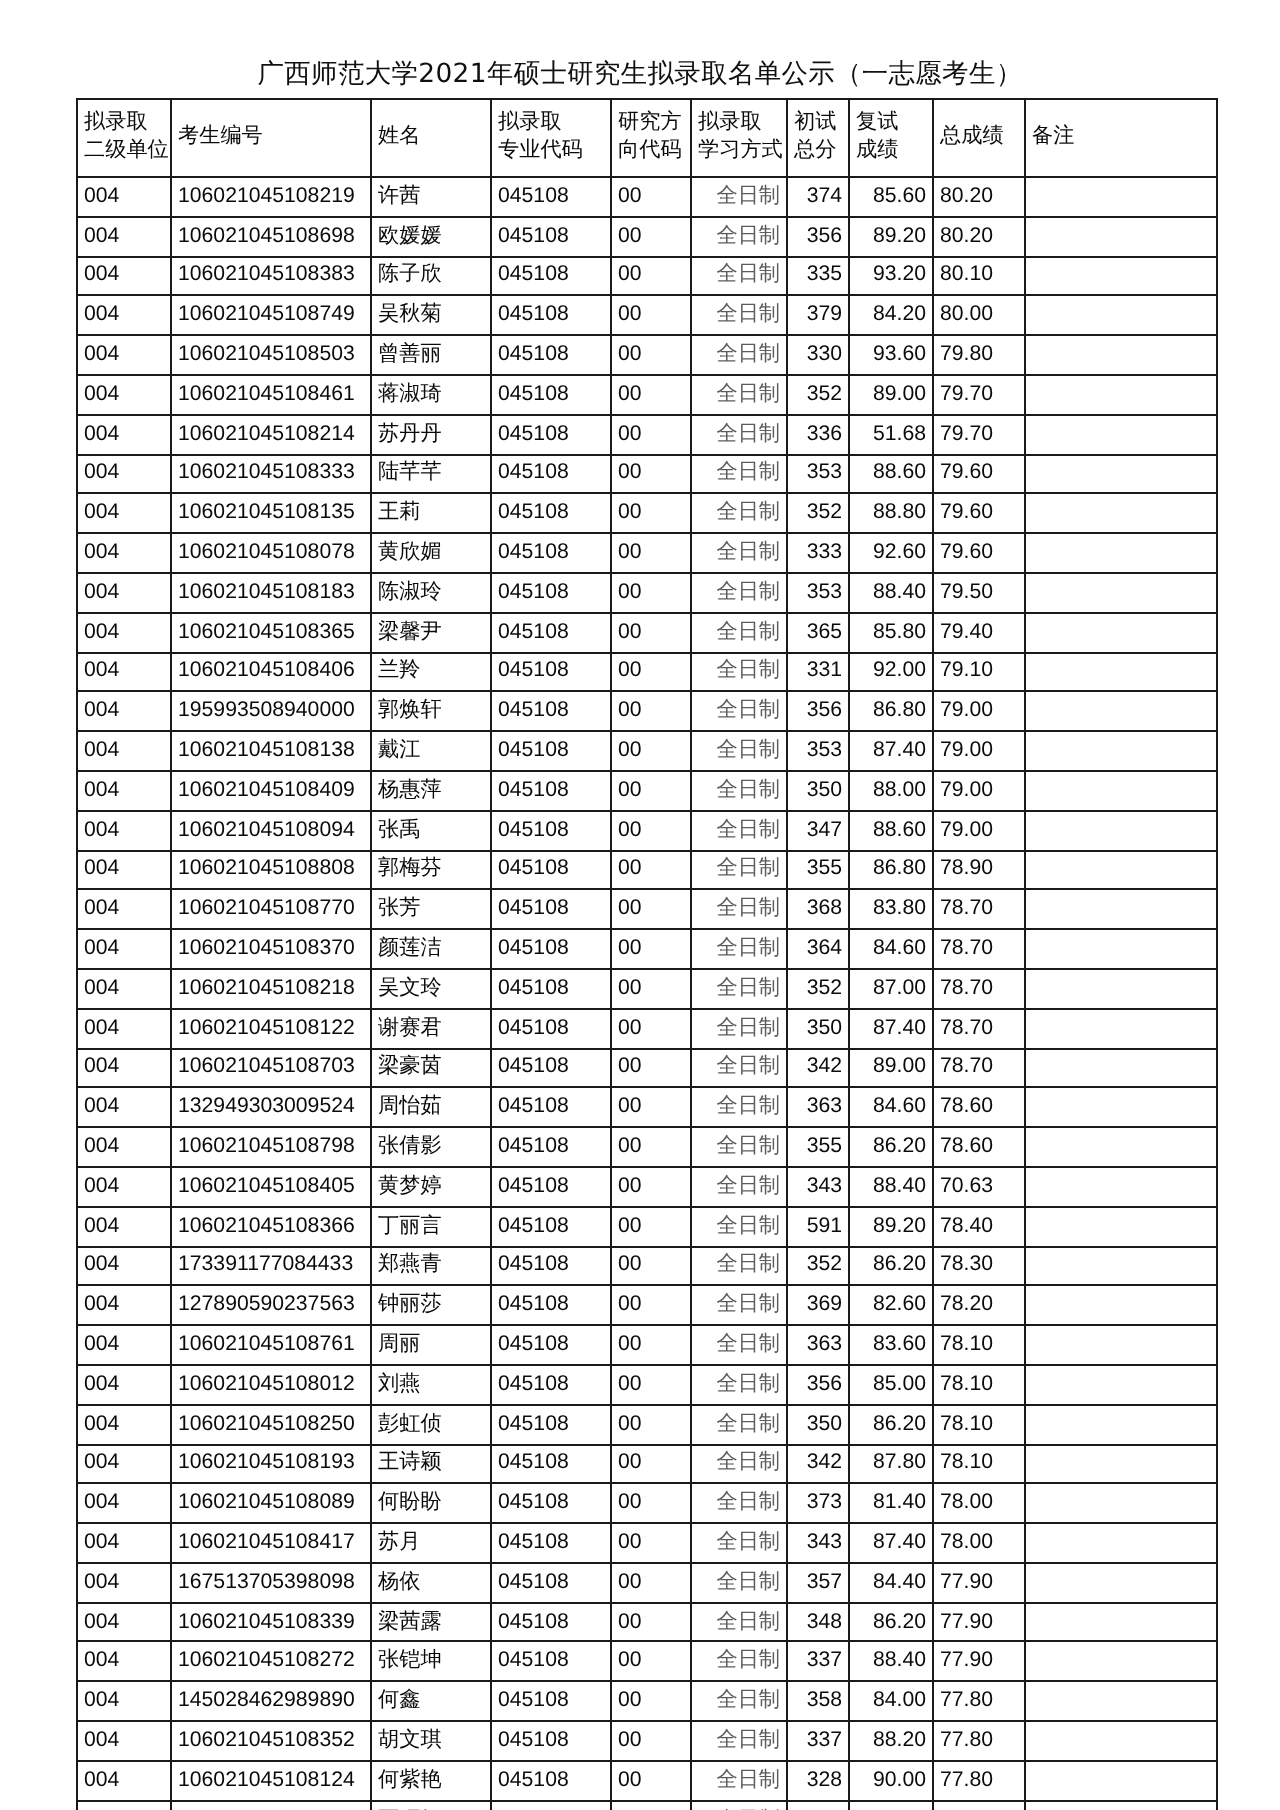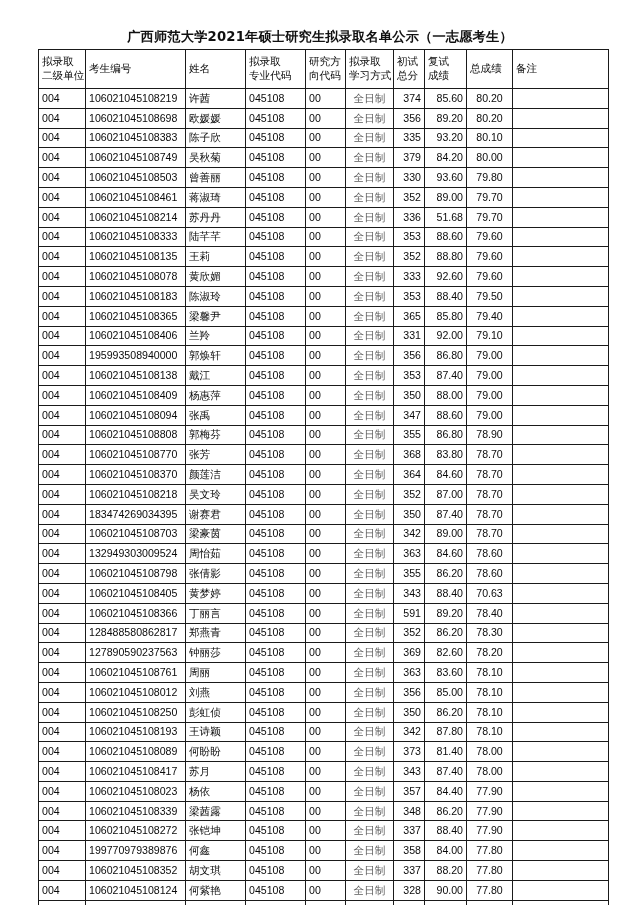--- a/index.html
+++ b/index.html
@@ -20,21 +20,21 @@
     height: 905px;
     box-sizing: border-box;
   }
   .doc-title {
     position: absolute;
     top: 28px;
     left: 0;
     width: 640px;
     text-align: center;
     font-family: "DejaVu Serif", "Liberation Serif", serif;
-    font-weight: bold;
+    font-weight: normal;
     font-size: 13.2px;
     letter-spacing: 0.2px;
     white-space: nowrap;
     color: #101010;
   }
   .table-wrap {
     position: absolute;
     top: 49px;
     left: 38px;
     width: 570px;
@@ -78,25 +78,25 @@
   col.c-major     { width: 60px; }
   col.c-dir       { width: 40px; }
   col.c-mode      { width: 48px; }
   col.c-initial   { width: 31px; }
   col.c-retest    { width: 42px; }
   col.c-total     { width: 46px; }
   col.c-remark    { width: 96px; }
 
   td.unit, td.examno, td.name, td.major, td.dir { text-align: left; }
   td.mode {
-    text-align: center;
+    text-align: right;
     color: #5c5c5c;
   }
   td.initial, td.retest { text-align: right; padding-right: 4px; }
-  td.total { text-align: center; }
+  td.total { }
   td.remark { text-align: left; }
 
   .cjk {
     font-family: "DejaVu Sans", "Liberation Sans", sans-serif;
   }
   .footer {
     position: absolute;
     left: 0;
     top: 878px;
     width: 640px;
@@ -435,21 +435,21 @@
             <td class="major">045108</td>
             <td class="dir">00</td>
             <td class="mode cjk">全日制</td>
             <td class="initial">352</td>
             <td class="retest">87.00</td>
             <td class="total">78.70</td>
             <td class="remark"></td>
           </tr>
           <tr>
             <td class="unit">004</td>
-            <td class="examno">183474269034395</td>
+            <td class="examno">106021045108122</td>
             <td class="name cjk">谢赛君</td>
             <td class="major">045108</td>
             <td class="dir">00</td>
             <td class="mode cjk">全日制</td>
             <td class="initial">350</td>
             <td class="retest">87.40</td>
             <td class="total">78.70</td>
             <td class="remark"></td>
           </tr>
           <tr>
@@ -507,21 +507,21 @@
             <td class="major">045108</td>
             <td class="dir">00</td>
             <td class="mode cjk">全日制</td>
             <td class="initial">591</td>
             <td class="retest">89.20</td>
             <td class="total">78.40</td>
             <td class="remark"></td>
           </tr>
           <tr>
             <td class="unit">004</td>
-            <td class="examno">128488580862817</td>
+            <td class="examno">173391177084433</td>
             <td class="name cjk">郑燕青</td>
             <td class="major">045108</td>
             <td class="dir">00</td>
             <td class="mode cjk">全日制</td>
             <td class="initial">352</td>
             <td class="retest">86.20</td>
             <td class="total">78.30</td>
             <td class="remark"></td>
           </tr>
           <tr>
@@ -603,21 +603,21 @@
             <td class="major">045108</td>
             <td class="dir">00</td>
             <td class="mode cjk">全日制</td>
             <td class="initial">343</td>
             <td class="retest">87.40</td>
             <td class="total">78.00</td>
             <td class="remark"></td>
           </tr>
           <tr>
             <td class="unit">004</td>
-            <td class="examno">106021045108023</td>
+            <td class="examno">167513705398098</td>
             <td class="name cjk">杨依</td>
             <td class="major">045108</td>
             <td class="dir">00</td>
             <td class="mode cjk">全日制</td>
             <td class="initial">357</td>
             <td class="retest">84.40</td>
             <td class="total">77.90</td>
             <td class="remark"></td>
           </tr>
           <tr>
@@ -639,21 +639,21 @@
             <td class="major">045108</td>
             <td class="dir">00</td>
             <td class="mode cjk">全日制</td>
             <td class="initial">337</td>
             <td class="retest">88.40</td>
             <td class="total">77.90</td>
             <td class="remark"></td>
           </tr>
           <tr>
             <td class="unit">004</td>
-            <td class="examno">199770979389876</td>
+            <td class="examno">145028462989890</td>
             <td class="name cjk">何鑫</td>
             <td class="major">045108</td>
             <td class="dir">00</td>
             <td class="mode cjk">全日制</td>
             <td class="initial">358</td>
             <td class="retest">84.00</td>
             <td class="total">77.80</td>
             <td class="remark"></td>
           </tr>
           <tr>

